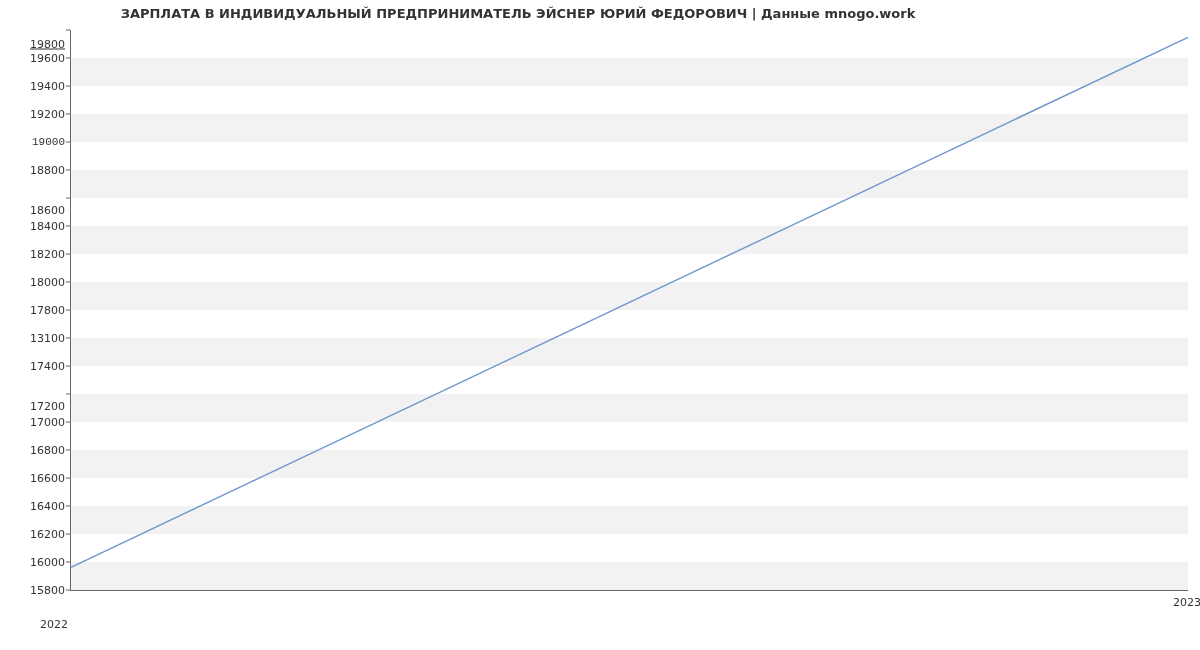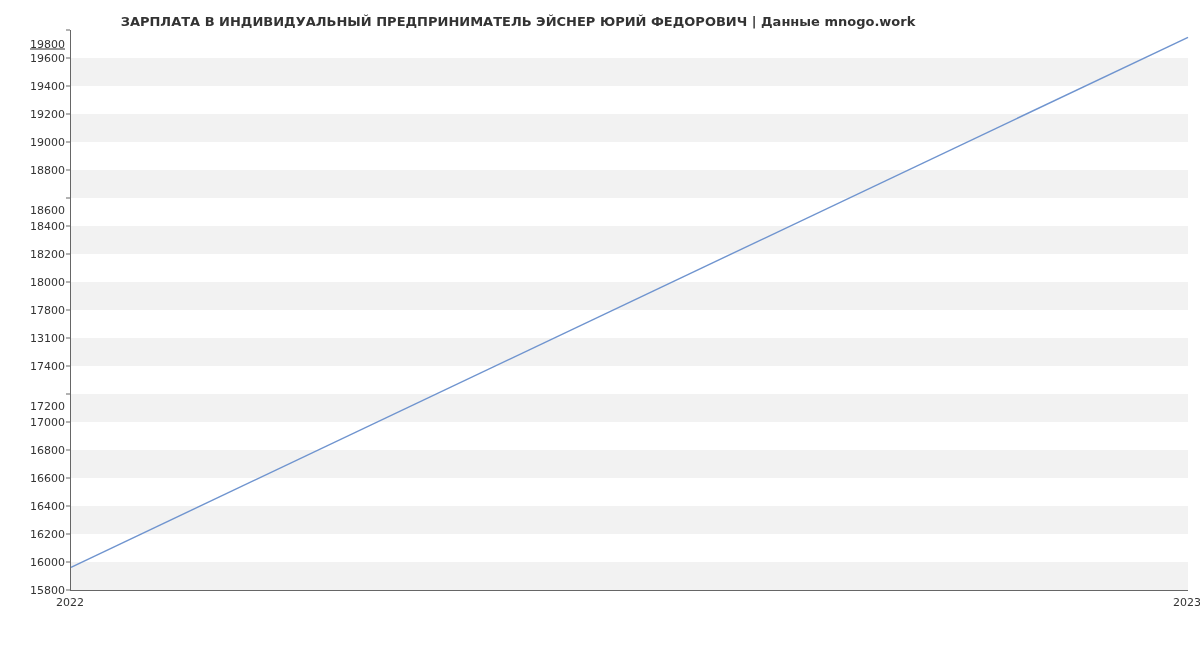--- a/index.html
+++ b/index.html
@@ -11,21 +11,21 @@
     font-family: "DejaVu Sans", "Helvetica Neue", Arial, sans-serif;
     color: #333333;
   }
   .chart-wrap {
     position: relative;
     width: 1200px;
     height: 650px;
   }
   .title {
     position: absolute;
-    top: 14px;
+    top: 6px;
     left: 0;
     width: 1036px;
     text-align: center;
     font-size: 13px;
     font-weight: 700;
     color: #333333;
   }
   .plot-area {
     position: absolute;
     left: 70px;   
@@ -125,25 +125,25 @@
     <div class="y-tick-label" style="top: 282px;">18000</div>
     <div class="y-tick-mark" style="top: 282px;"></div>
     <div class="y-tick-label" style="top: 254px;">18200</div>
     <div class="y-tick-mark" style="top: 254px;"></div>
     <div class="y-tick-label" style="top: 226px;">18400</div>
     <div class="y-tick-mark" style="top: 226px;"></div>
     <div class="y-tick-label" style="top: 210px;">18600</div>
     <div class="y-tick-mark" style="top: 198px;"></div>
     <div class="y-tick-label" style="top: 170px;">18800</div>
     <div class="y-tick-mark" style="top: 170px;"></div>
-    <div class="y-tick-label" style="top: 142px;">19000</div>
+    <div class="y-tick-label" style="top: 142px; font-family: Liberation Mono, monospace;">19000</div>
     <div class="y-tick-mark" style="top: 142px;"></div>
     <div class="y-tick-label" style="top: 114px;">19200</div>
     <div class="y-tick-mark" style="top: 114px;"></div>
     <div class="y-tick-label" style="top: 86px;">19400</div>
     <div class="y-tick-mark" style="top: 86px;"></div>
     <div class="y-tick-label" style="top: 58px;">19600</div>
     <div class="y-tick-mark" style="top: 58px;"></div>
     <div class="y-tick-label" style="top: 44px; text-decoration: underline;">19800</div>
     <div class="y-tick-mark" style="top: 30px;"></div>
-    <div class="x-tick-label" style="left: 70px;">2022</div>
+    <div class="x-tick-label" style="left: 54px; margin-top: 22px;">2022</div>
     <div class="x-tick-label" style="left: 1187px;">2023</div>
   </div>
 
 </body></html>

